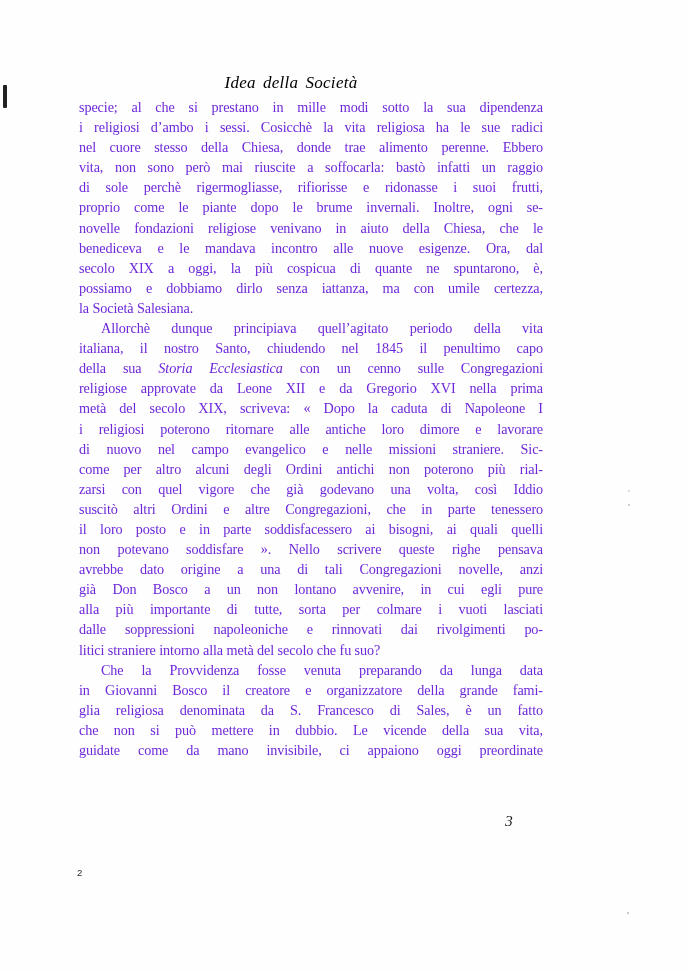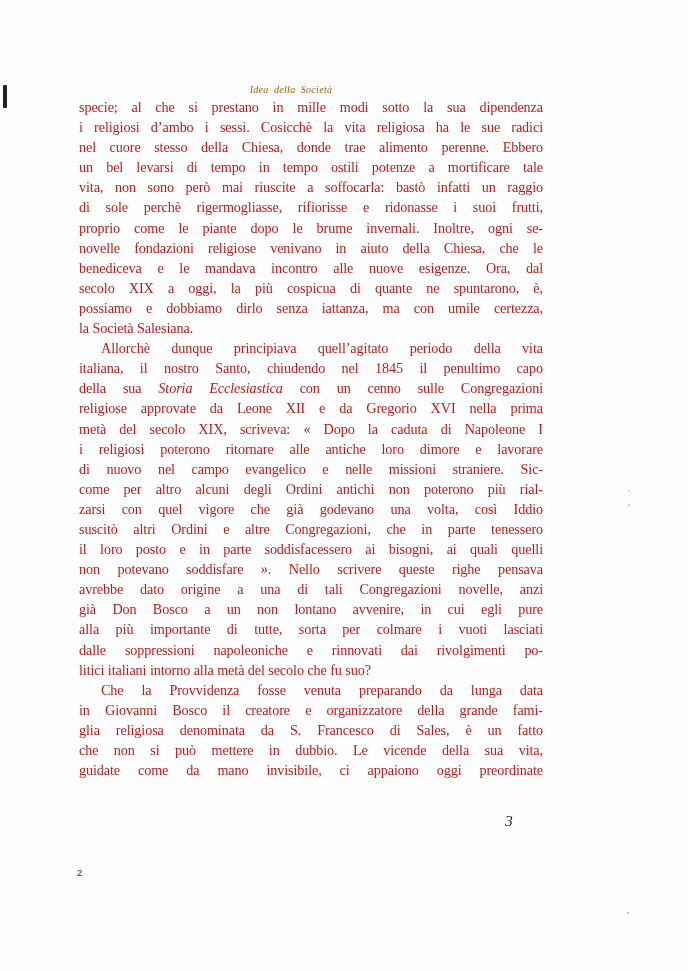--- a/index.html
+++ b/index.html
@@ -11,31 +11,31 @@
     position: relative;
     width: 688px;
     height: 971px;
     background: #fefefe;
     overflow: hidden;
     font-family: "Liberation Serif", "DejaVu Serif", serif;
     color: #1b1b1b;
   }
   .running-head {
     position: absolute;
-    top: 82px;
+    top: 75px;
     left: 59px;
     width: 464px;
     height: 16px;
     line-height: 16px;
     text-align: center;
     font-style: italic;
-    font-size: 10px;
+    font-size: 17px;
     letter-spacing: 0.3px;
     word-spacing: 2.5px;
-    color: #a16207;
+    color: #000000;
   }
   .margin-mark {
     position: absolute;
     left: 3px;
     top: 85px;
     width: 3.5px;
     height: 23px;
     background: #222;
     border-radius: 1px;
   }
@@ -47,21 +47,21 @@
   }
   .line {
     height: 20.1px;
     line-height: 20.1px;
     font-size: 14.2px;
     letter-spacing: -0.1px;
     text-align: justify;
     text-align-last: justify;
     white-space: normal;
     overflow: hidden;
-    color: #b91c1c;
+    color: #6d28d9;
   }
   .line.para-last {
     text-align-last: left;
   }
   .line.indent {
     text-indent: 22px;
   }
   .line i {
   }
   .page-number {
@@ -94,21 +94,20 @@
 
 <div class="page">
   <div class="running-head">Idea della Società</div>
 
   <div class="margin-mark"></div>
 
   <div class="body-text" id="body-text">
       <div class="line"><span>specie; al che si prestano in mille modi sotto la sua dipendenza</span></div>
       <div class="line"><span>i religiosi d’ambo i sessi. Cosicchè la vita religiosa ha le sue radici</span></div>
       <div class="line"><span>nel cuore stesso della Chiesa, donde trae alimento perenne. Ebbero</span></div>
-      <div class="line"><span>un bel levarsi di tempo in tempo ostili potenze a mortificare tale</span></div>
       <div class="line"><span>vita, non sono però mai riuscite a soffocarla: bastò infatti un raggio</span></div>
       <div class="line"><span>di sole perchè rigermogliasse, rifiorisse e ridonasse i suoi frutti,</span></div>
       <div class="line"><span>proprio come le piante dopo le brume invernali. Inoltre, ogni se-</span></div>
       <div class="line"><span>novelle fondazioni religiose venivano in aiuto della Chiesa, che le</span></div>
       <div class="line"><span>benediceva e le mandava incontro alle nuove esigenze. Ora, dal</span></div>
       <div class="line"><span>secolo XIX a oggi, la più cospicua di quante ne spuntarono, è,</span></div>
       <div class="line"><span>possiamo e dobbiamo dirlo senza iattanza, ma con umile certezza,</span></div>
       <div class="line para-last"><span>la Società Salesiana.</span></div>
       <div class="line indent"><span>Allorchè dunque principiava quell’agitato periodo della vita</span></div>
       <div class="line"><span>italiana, il nostro Santo, chiudendo nel 1845 il penultimo capo</span></div>
@@ -119,21 +118,21 @@
       <div class="line"><span>di nuovo nel campo evangelico e nelle missioni straniere. Sic-</span></div>
       <div class="line"><span>come per altro alcuni degli Ordini antichi non poterono più rial-</span></div>
       <div class="line"><span>zarsi con quel vigore che già godevano una volta, così Iddio</span></div>
       <div class="line"><span>suscitò altri Ordini e altre Congregazioni, che in parte tenessero</span></div>
       <div class="line"><span>il loro posto e in parte soddisfacessero ai bisogni, ai quali quelli</span></div>
       <div class="line"><span>non potevano soddisfare ». Nello scrivere queste righe pensava</span></div>
       <div class="line"><span>avrebbe dato origine a una di tali Congregazioni novelle, anzi</span></div>
       <div class="line"><span>già Don Bosco a un non lontano avvenire, in cui egli pure</span></div>
       <div class="line"><span>alla più importante di tutte, sorta per colmare i vuoti lasciati</span></div>
       <div class="line"><span>dalle soppressioni napoleoniche e rinnovati dai rivolgimenti po-</span></div>
-      <div class="line para-last"><span>litici italiani intorno alla metà del secolo che fu suo?</span></div>
+      <div class="line para-last"><span>litici straniere intorno alla metà del secolo che fu suo?</span></div>
       <div class="line indent"><span>Che la Provvidenza fosse venuta preparando da lunga data</span></div>
       <div class="line"><span>in Giovanni Bosco il creatore e organizzatore della grande fami-</span></div>
       <div class="line"><span>glia religiosa denominata da S. Francesco di Sales, è un fatto</span></div>
       <div class="line"><span>che non si può mettere in dubbio. Le vicende della sua vita,</span></div>
       <div class="line"><span>guidate come da mano invisibile, ci appaiono oggi preordinate</span></div>
     </div>
 
   <div class="page-number">3</div>
 
   <div class="signature-mark">2</div>

